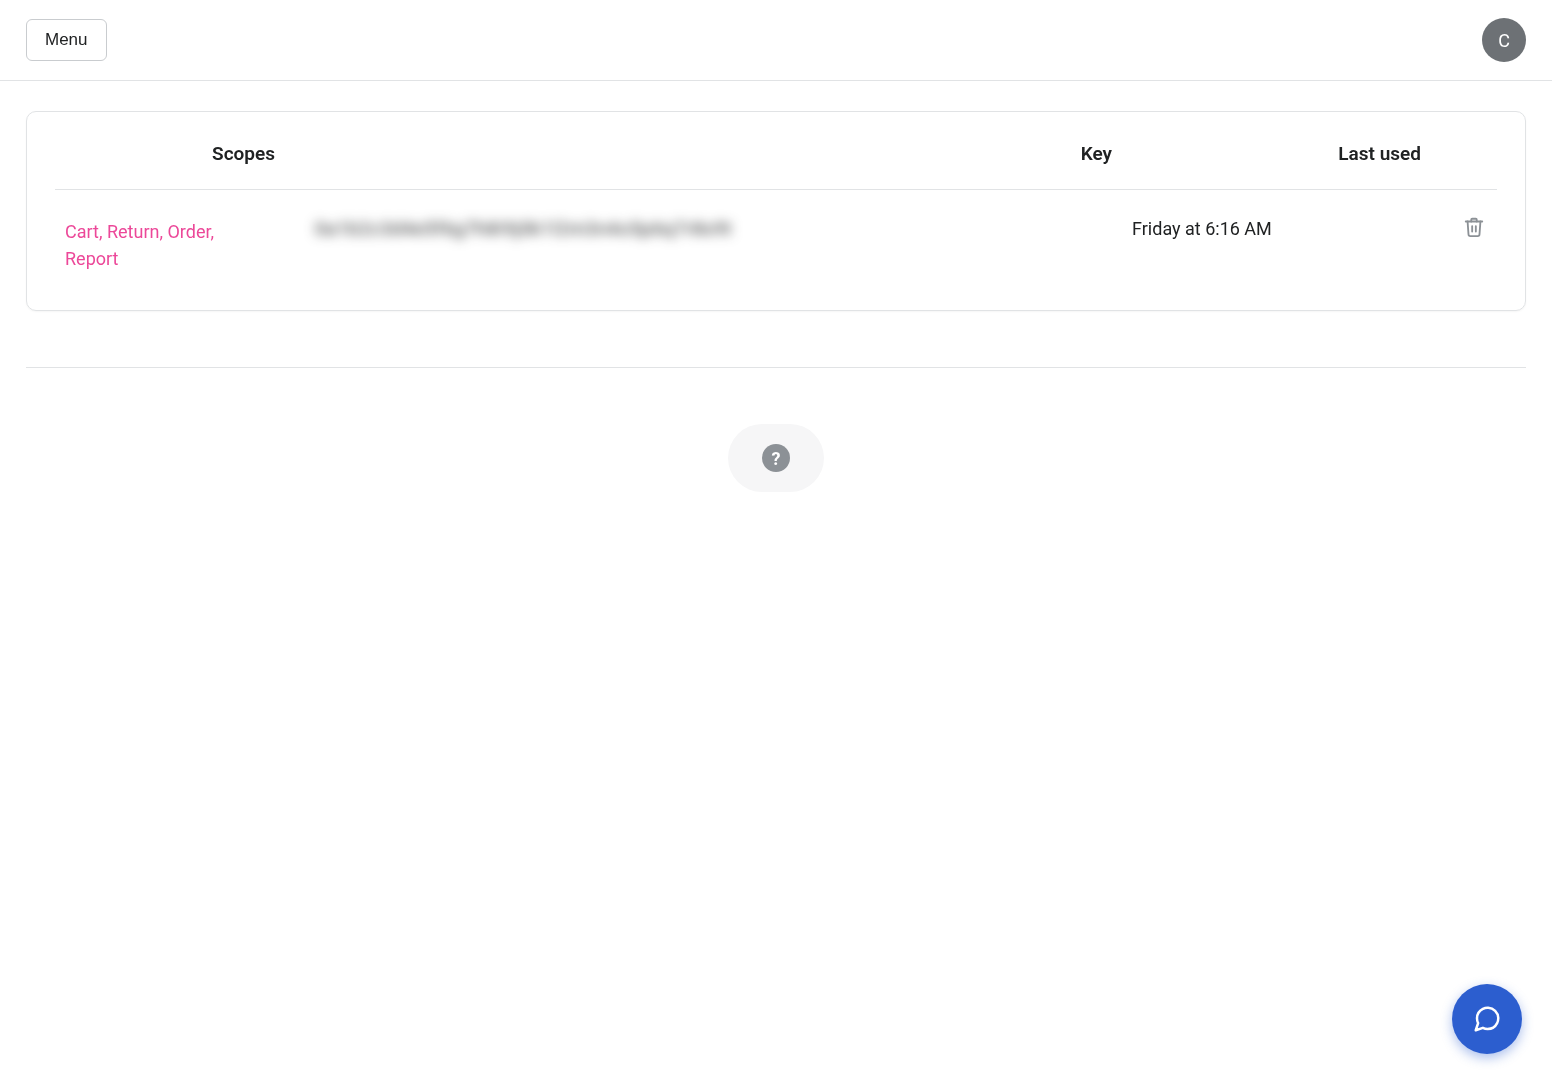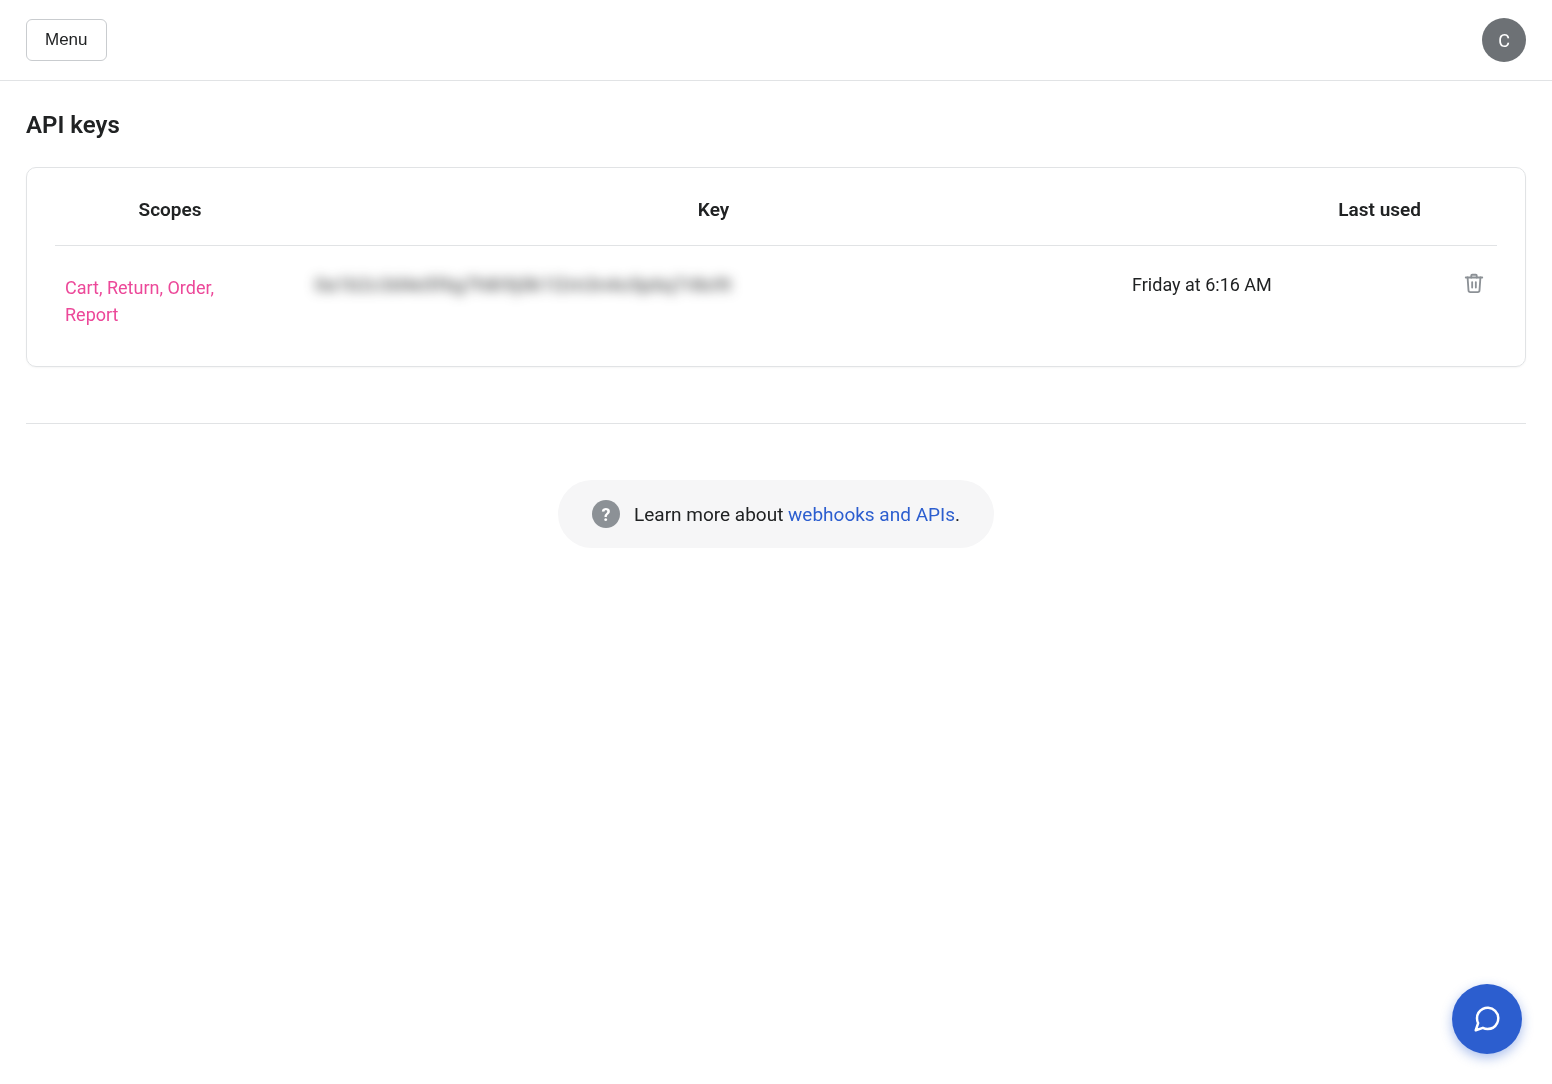--- a/index.html
+++ b/index.html
@@ -71,21 +71,21 @@
       border-radius: 10px;
       padding: 30px 28px;
       margin-bottom: 56px;
       box-shadow: 0 1px 2px rgba(0,0,0,0.04);
     }
     .table {
       width: 100%;
       border-collapse: collapse;
     }
     .table th {
-      text-align: center;
+      text-align: right;
       font-size: 19px;
       font-weight: 600;
       color: #202223;
       padding: 0 10px 24px 10px;
       border-bottom: 1px solid #e1e3e5;
     }
     .table th.col-key { padding-left: 30px; }
     .table th.col-last-used { text-align: right; padding-right: 30px; }
     .table td {
       padding: 28px 10px 8px 10px;
@@ -182,21 +182,20 @@
   </style>
 </head>
 <body>
 
 <div class="header">
   <button class="menu-btn">Menu</button>
   <div class="avatar">C</div>
 </div>
 
 <div class="content">
-  <h1 class="page-title">API keys</h1>
 
   <div class="card">
     <table class="table">
       <thead>
         <tr>
           <th class="col-scopes">Scopes</th>
           <th class="col-key">Key</th>
           <th class="col-last-used">Last used</th>
           <th class="col-action"></th>
         </tr>
@@ -223,23 +222,20 @@
           </td>
         </tr>
       </tbody>
     </table>
   </div>
 
   <div class="divider"></div>
 
   <div class="help-pill">
     <div class="help-icon">?</div>
-    <div>
-      <span>Learn more about </span><span class="help-link">webhooks and APIs</span><span>.</span>
-    </div>
   </div>
 </div>
 
 <button class="fab">
   <svg width="30" height="30" viewBox="0 0 24 24" fill="none" stroke="#fff" stroke-width="2" stroke-linecap="round" stroke-linejoin="round">
     <path d="M21 11.5a8.38 8.38 0 0 1-.9 3.8 8.5 8.5 0 0 1-7.6 4.7 8.38 8.38 0 0 1-3.8-.9L3 21l1.9-5.7a8.38 8.38 0 0 1-.9-3.8 8.5 8.5 0 0 1 4.7-7.6 8.38 8.38 0 0 1 3.8-.9h.5a8.48 8.48 0 0 1 8 8v.5z"></path>
   </svg>
 </button>
 
 </body></html>

